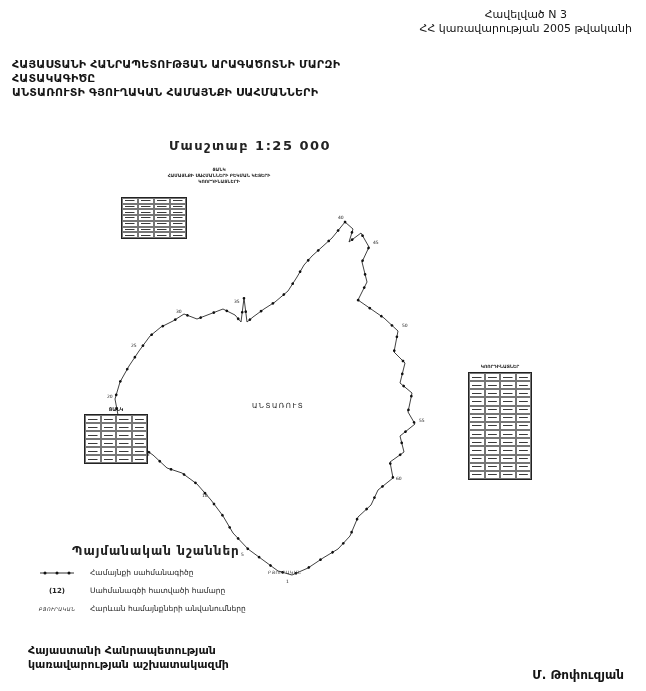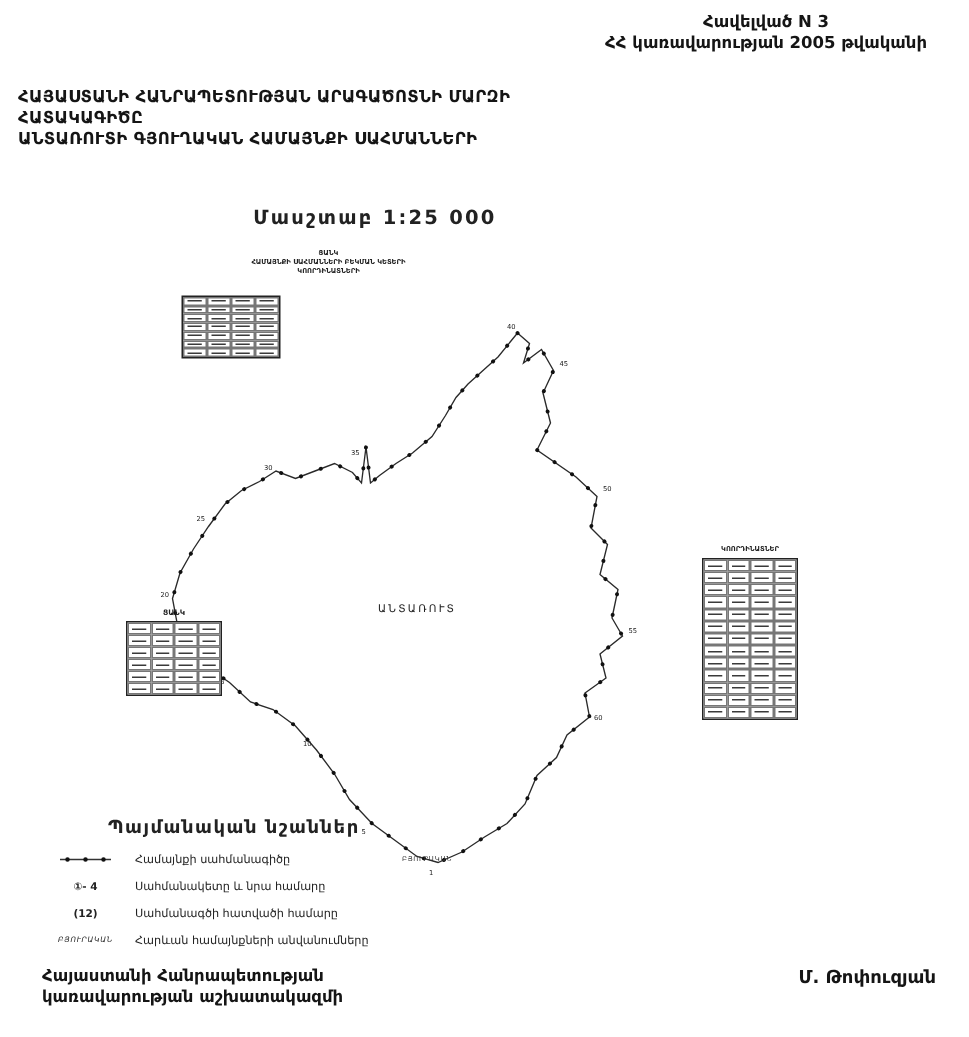--- a/index.html
+++ b/index.html
@@ -6,21 +6,21 @@
   html,body{width:646px;height:691px}
   body{
     background:#ffffff;
     font-family:"DejaVu Sans",sans-serif;
     color:#151515;
     position:relative;
     overflow:hidden;
   }
   .abs{position:absolute}
 
-  .header-block{top:8px;right:28px;text-align:center;font-size:11px;font-weight:700;line-height:14px}
+  .header-block{top:8px;right:14px;text-align:center;font-size:11px;font-weight:400;line-height:14px}
   .title-block{top:58px;left:12px;width:368px;text-align:left;font-size:11px;font-weight:700;line-height:14px;letter-spacing:.2px}
   .scale{top:138px;left:148px;width:204px;text-align:center;font-size:13px;font-weight:700;letter-spacing:1.5px;color:#222}
 
   .map-svg{top:0;left:0;pointer-events:none}
 
   .coord-title{top:167px;left:120px;width:198px;text-align:center;font-weight:700;font-size:4.5px;line-height:6px;color:#222}
 
   .mini-caption{text-align:center;font-weight:700;color:#222}
   .mini-table{position:absolute;display:grid;border:1.2px solid #222;background:#fff}
   .mini-table .cell{
@@ -36,21 +36,21 @@
   .capC{top:364px;left:468px;width:64px;font-size:4.5px}
   .tblC{top:372px;left:468px;width:64px;height:108px}
 
   .legend-title{top:544px;left:72px;font-size:12px;font-weight:700;letter-spacing:1px;color:#222}
   .legend-items{top:568px;left:36px;width:310px;display:flex;flex-direction:column;gap:9px}
   .legend-item{display:flex;align-items:center;gap:12px;font-size:7.5px;color:#222}
   .legend-sym{width:42px;display:flex;justify-content:center;align-items:center;font-size:7px;font-weight:700}
   .sym-italic{font-style:italic;font-weight:400;font-size:5px;letter-spacing:.5px}
 
   .footer-left{top:644px;left:28px;font-size:11px;font-weight:700;line-height:13.5px}
-  .signature{top:644px;right:22px;font-size:12px;font-weight:700}
+  .signature{top:668px;right:22px;font-size:12px;font-weight:700}
 
   .bline{fill:none;stroke:#2a2a2a;stroke-width:.9}
   .bdots{fill:none;stroke:#111;stroke-width:2.6;stroke-dasharray:.1 14;stroke-linecap:round}
   .ptlabel{font-size:4.5px;fill:#222;font-family:"DejaVu Sans",sans-serif}
   .maplabel{font-size:7px;fill:#222;letter-spacing:1.5px;font-family:"DejaVu Sans",sans-serif}
   .neighborlabel{font-size:4.5px;fill:#333;letter-spacing:.5px;font-family:"DejaVu Sans",sans-serif}
 </style>
 </head>
 <body>
 
@@ -219,24 +219,20 @@
       <svg width="36" height="8" viewBox="0 0 36 8">
         <line x1="1" y1="4" x2="35" y2="4" stroke="#333" stroke-width="1"></line>
         <circle cx="6" cy="4" r="1.5" fill="#111"></circle>
         <circle cx="18" cy="4" r="1.5" fill="#111"></circle>
         <circle cx="30" cy="4" r="1.5" fill="#111"></circle>
       </svg>
     </span>
     <span>Համայնքի սահմանագիծը</span>
   </div>
   <div class="legend-item">
-    <span class="legend-sym">①- 4</span>
-    <span>Սահմանակետը և նրա համարը</span>
-  </div>
-  <div class="legend-item">
     <span class="legend-sym">(12)</span>
     <span>Սահմանագծի հատվածի համարը</span>
   </div>
   <div class="legend-item">
     <span class="legend-sym sym-italic">ԲՅՈՒՐԱԿԱՆ</span>
     <span>Հարևան համայնքների անվանումները</span>
   </div>
 </div>
 
 <div class="abs footer-left">

